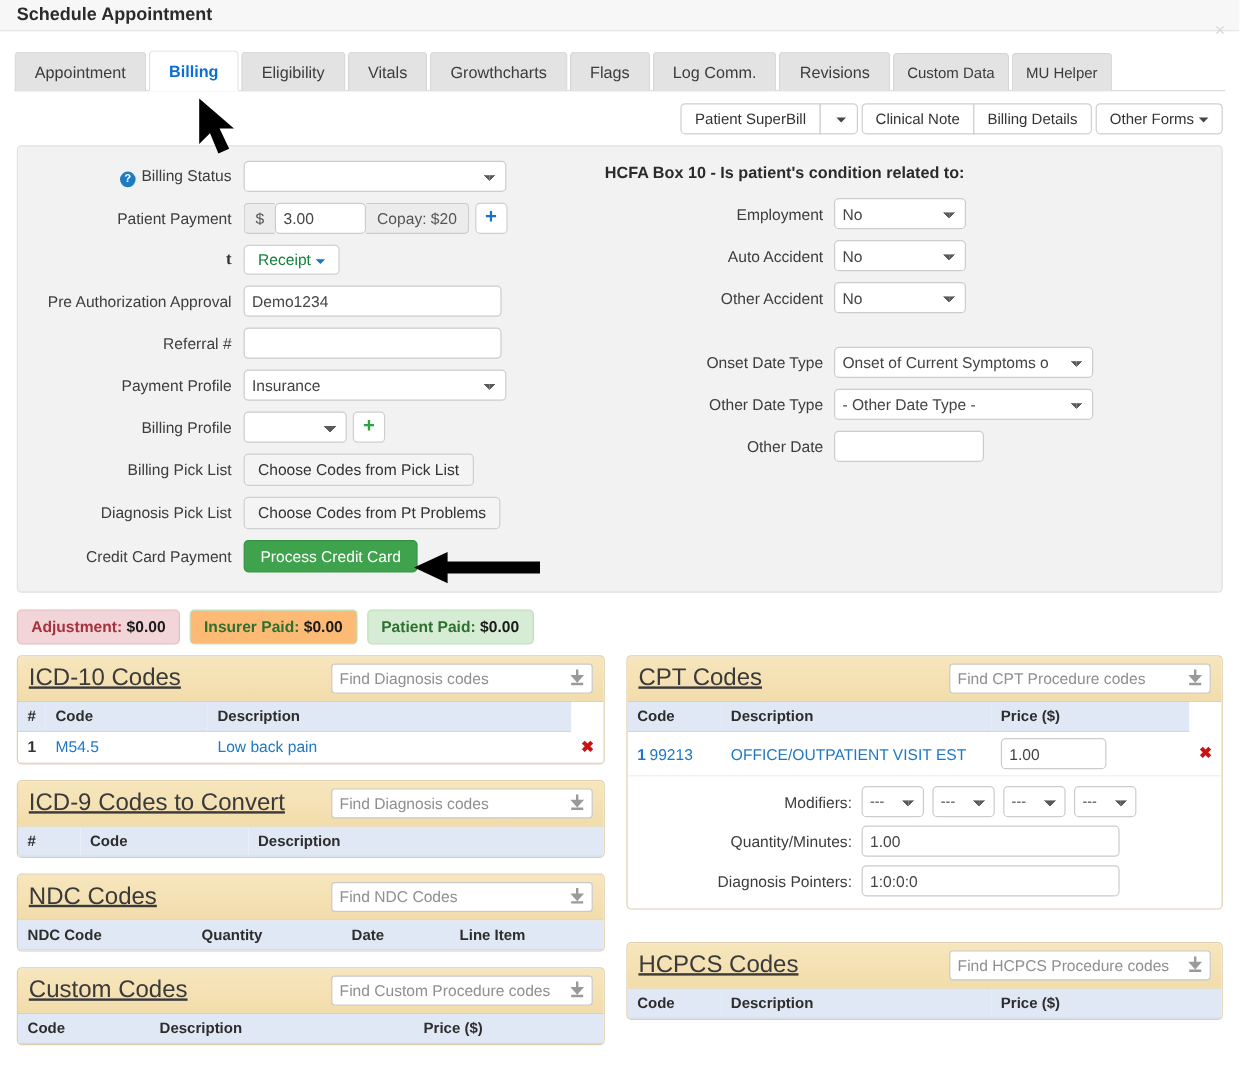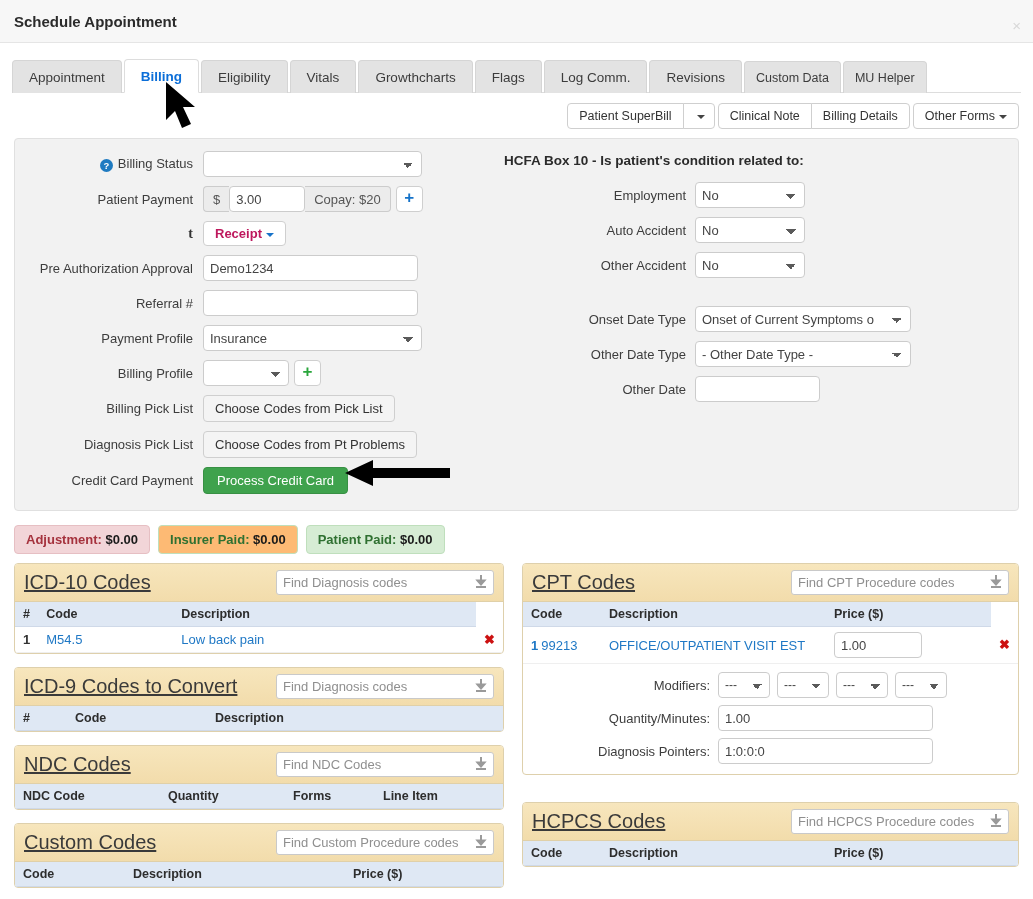--- a/index.html
+++ b/index.html
@@ -8,21 +8,21 @@
     width: 1033px; height: 899px;
     background: #ffffff;
     font-family: "Liberation Sans", sans-serif;
     font-size: 13px;
     color: #333333;
     overflow: hidden;
   }
 
   
   .modal-header {
-    height: 43px;
+    height: 26px;
     background: #f7f7f7;
     border-bottom: 1px solid #e5e5e5;
     display: flex;
     align-items: center;
     padding: 0 14px;
     position: relative;
   }
   .modal-title {
     font-size: 15px;
     font-weight: bold;
@@ -209,22 +209,22 @@
     cursor: pointer;
     font-weight: bold;
   }
   .plus-btn.green { color: #2aa63c; }
 
   .receipt-btn {
     background: #ffffff;
     border: 1px solid #cfcfcf;
     border-radius: 4px;
     padding: 4px 11px;
-    color: #be185d;
-    font-weight: bold;
+    color: #15803d;
+    font-weight: normal;
     font-size: 13px;
     cursor: pointer;
   }
   .arrow-up-icon {
     font-size: 14px;
     font-weight: bold;
     color: #333;
     font-family: "Liberation Serif", serif;
   }
   .btn-plain {
@@ -611,21 +611,21 @@
           <svg class="dl-arrow" viewBox="0 0 12 16">
               <path d="M6 1 v8 M2.5 6.5 L6 10.5 L9.5 6.5 Z M1 13 h10" stroke="#9a9a9a" stroke-width="2" fill="#9a9a9a"></path>
             </svg>
         </div>
       </div>
       <table class="ctable">
         <thead>
             <tr>
           <th style="width:145px">NDC Code</th>
           <th style="width:125px">Quantity</th>
-          <th style="width:90px">Forms</th>
+          <th style="width:90px">Date</th>
           <th>Line Item</th>
         </tr>
           </thead>
       </table>
     </div>
 
     <div class="cpanel">
       <div class="cpanel-head">
         <div class="cpanel-title">Custom Codes</div>
         <div class="finder">

